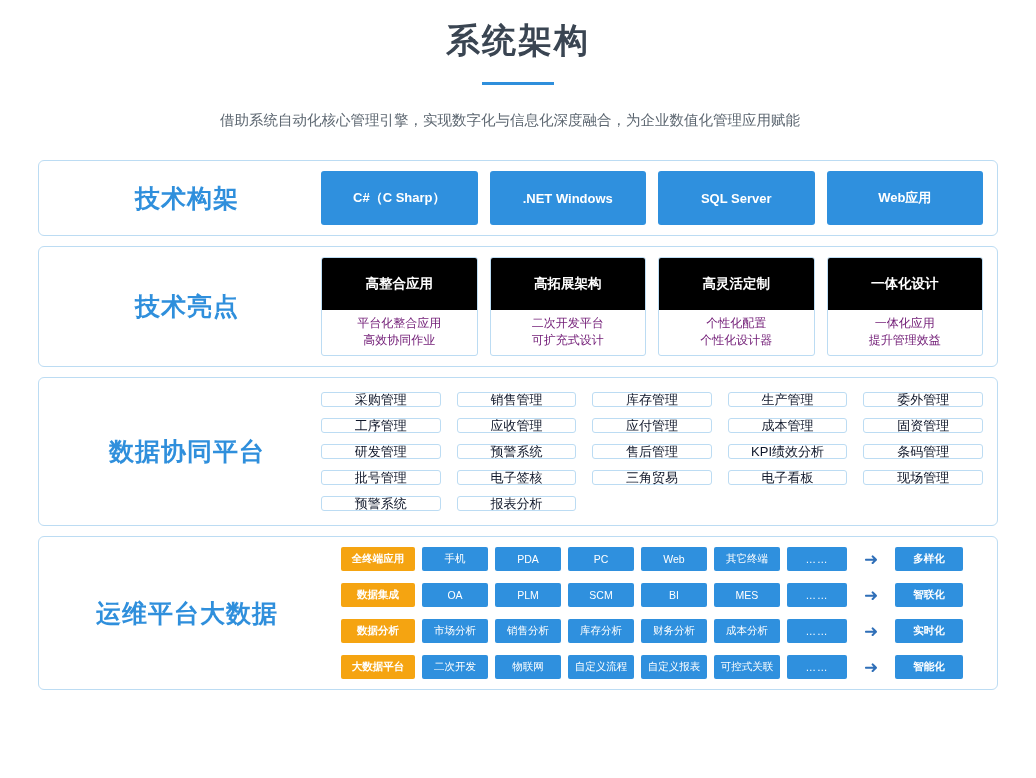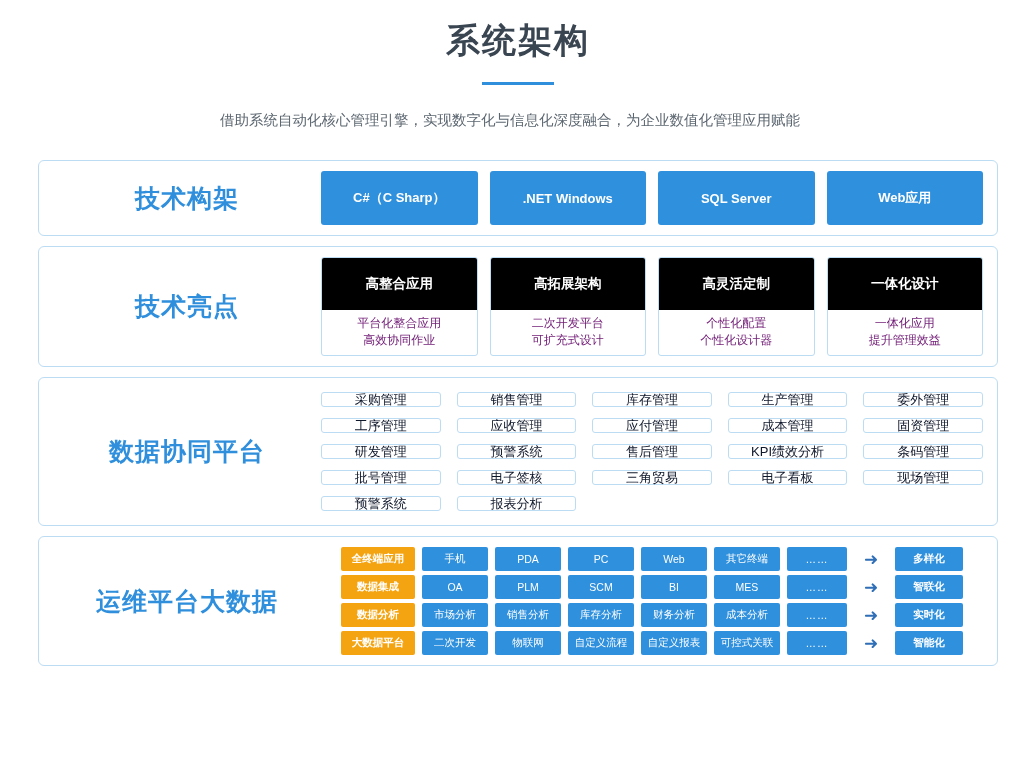--- a/index.html
+++ b/index.html
@@ -117,21 +117,21 @@
     height: 15px;
     display: flex;
     align-items: center;
     justify-content: center;
     color: #0f172a;
     font-size: 13px;
     background: #fff;
   }
 
   
-  .bd-rows { display: flex; flex-direction: column; gap: 4px; padding-left: 20px; }
+  .bd-rows { display: flex; flex-direction: column; gap: 12px; padding-left: 20px; }
   .bd-row { display: flex; align-items: center; gap: 7px; }
   .bd-cell {
     height: 24px;
     border-radius: 2px;
     display: flex;
     align-items: center;
     justify-content: center;
     font-size: 10.5px;
     color: #fff;
     white-space: nowrap;

